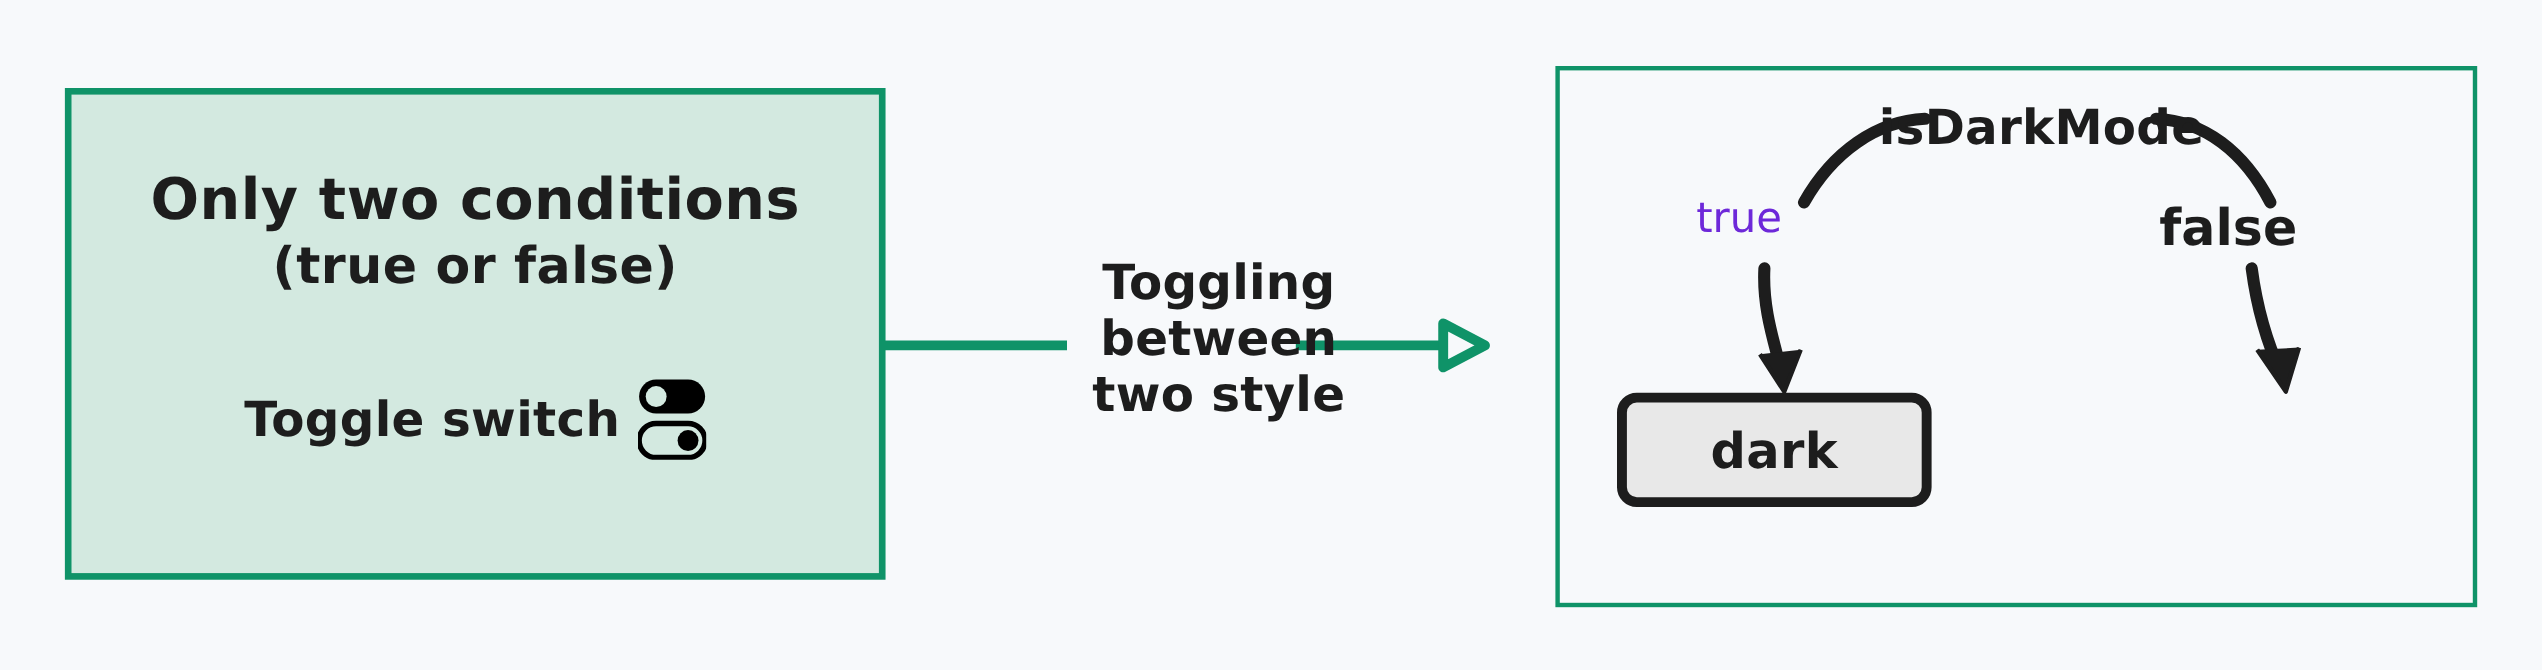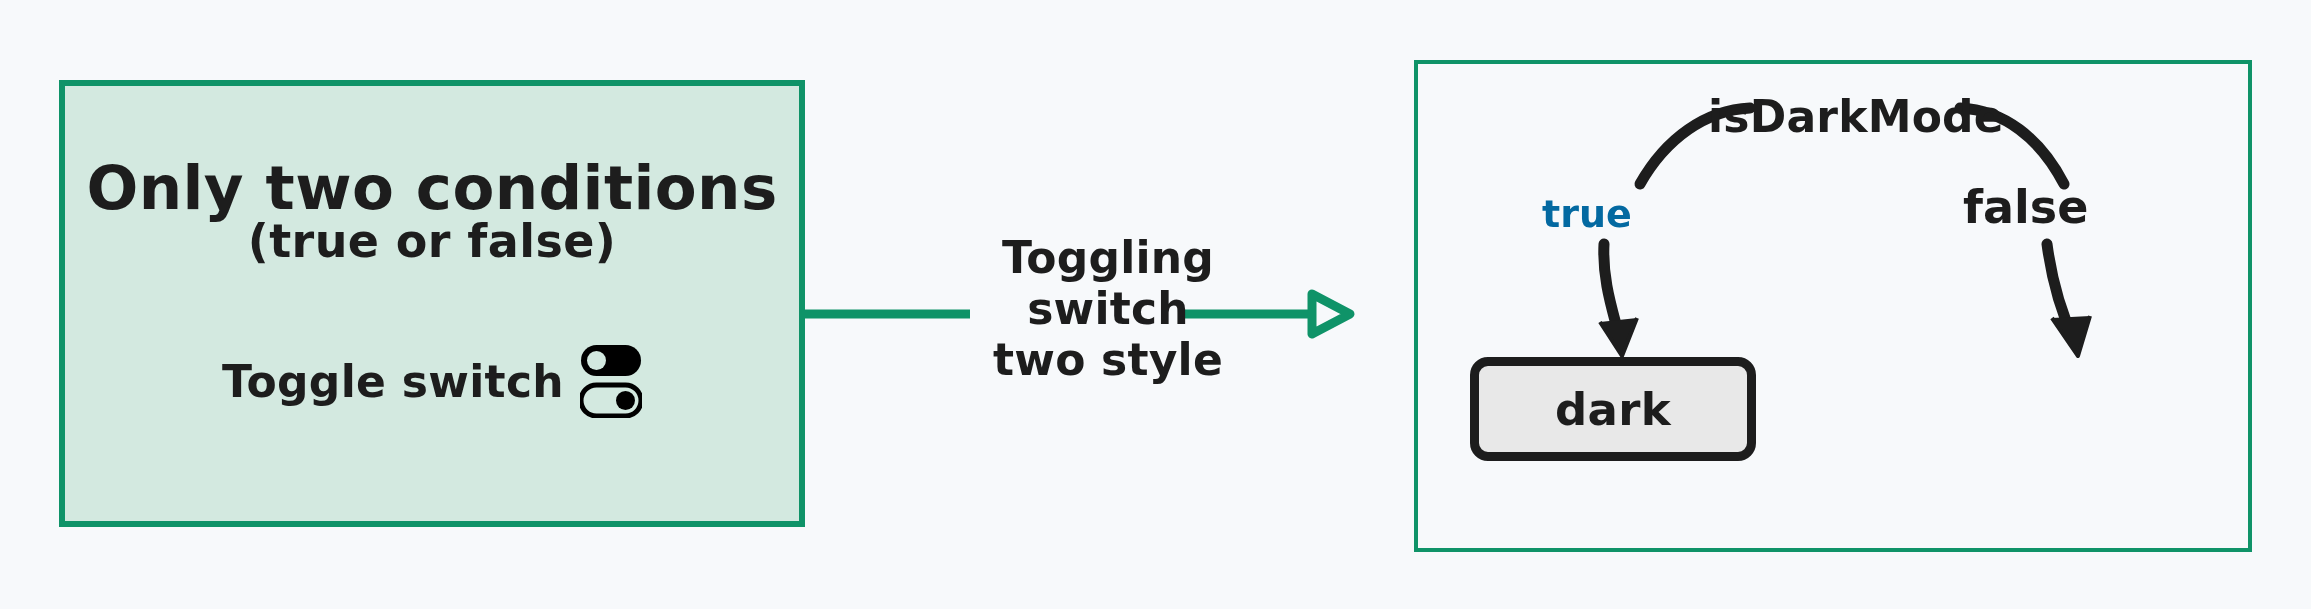--- a/index.html
+++ b/index.html
@@ -32,21 +32,21 @@
     height: 447px;
     box-sizing: border-box;
     background: #d3e9e0;
     border: 6px solid #0f9368;
   }
   .left-line-1 {
     position: absolute;
     left: 0; right: 0;
     top: 66px;
     text-align: center;
-    font-size: 61px;
+    font-size: 52px;
     font-weight: 700;
     color: #1d1d1d;
     letter-spacing: 0.4px;
     white-space: nowrap;
   }
   .left-line-2 {
     position: absolute;
     left: 0; right: 0;
     top: 128px;
     text-align: center;
@@ -132,24 +132,23 @@
     font-weight: 700;
     color: #1d1d1d;
     letter-spacing: 0.2px;
     white-space: nowrap;
   }
   .cond-true {
     position: absolute;
     left: 124px;
     top: 112px;
     font-size: 38px;
-    font-weight: 700;
-    color: #0369a1;
-    white-space: nowrap;
-    margin-top: 16px;
+    font-weight: 400;
+    color: #6d28d9;
+    white-space: nowrap;
   }
   .cond-false {
     position: absolute;
     left: 545px;
     top: 116px;
     font-size: 46px;
     font-weight: 700;
     color: #1d1d1d;
     white-space: nowrap;
   }
@@ -209,21 +208,21 @@
 
     <line x1="0" y1="44" x2="170" y2="44" stroke="#0f9368" stroke-width="9"></line>
 
     <line x1="378" y1="44" x2="514" y2="44" stroke="#0f9368" stroke-width="9"></line>
 
     <path d="M 512 24 L 550 44 L 512 64 Z" fill="none" stroke="#0f9368" stroke-width="9" stroke-linejoin="round"></path>
   </svg>
 
   <div class="mid-caption">
     <span>Toggling</span>
-    <span>switch</span>
+    <span>between</span>
     <span>two style</span>
   </div>
 
   <div class="right-panel">
 
     <svg class="flow-svg" viewBox="0 0 830 484">
 
       <path d="M 332 44 C 288 46 248 74 222 120" fill="none" stroke="#1d1d1d" stroke-width="11" stroke-linecap="round"></path>
 
       <path d="M 186 180 C 184 218 196 250 202 276" fill="none" stroke="#1d1d1d" stroke-width="11" stroke-linecap="round"></path>

